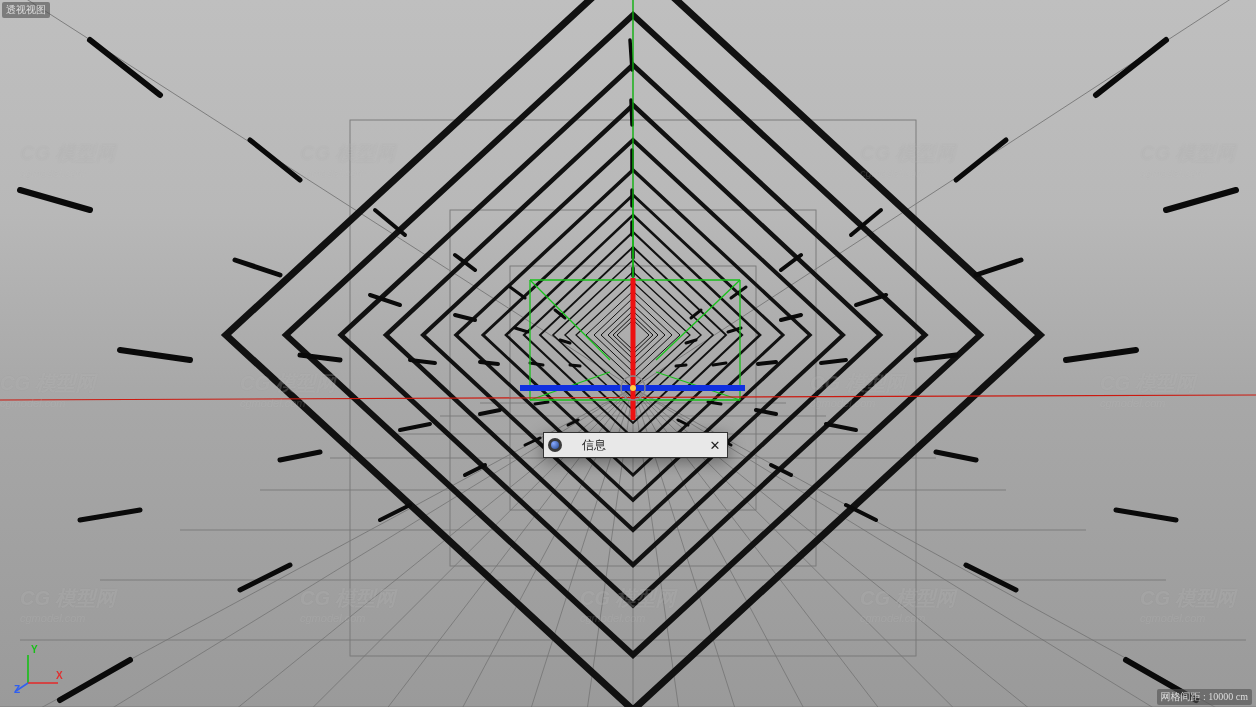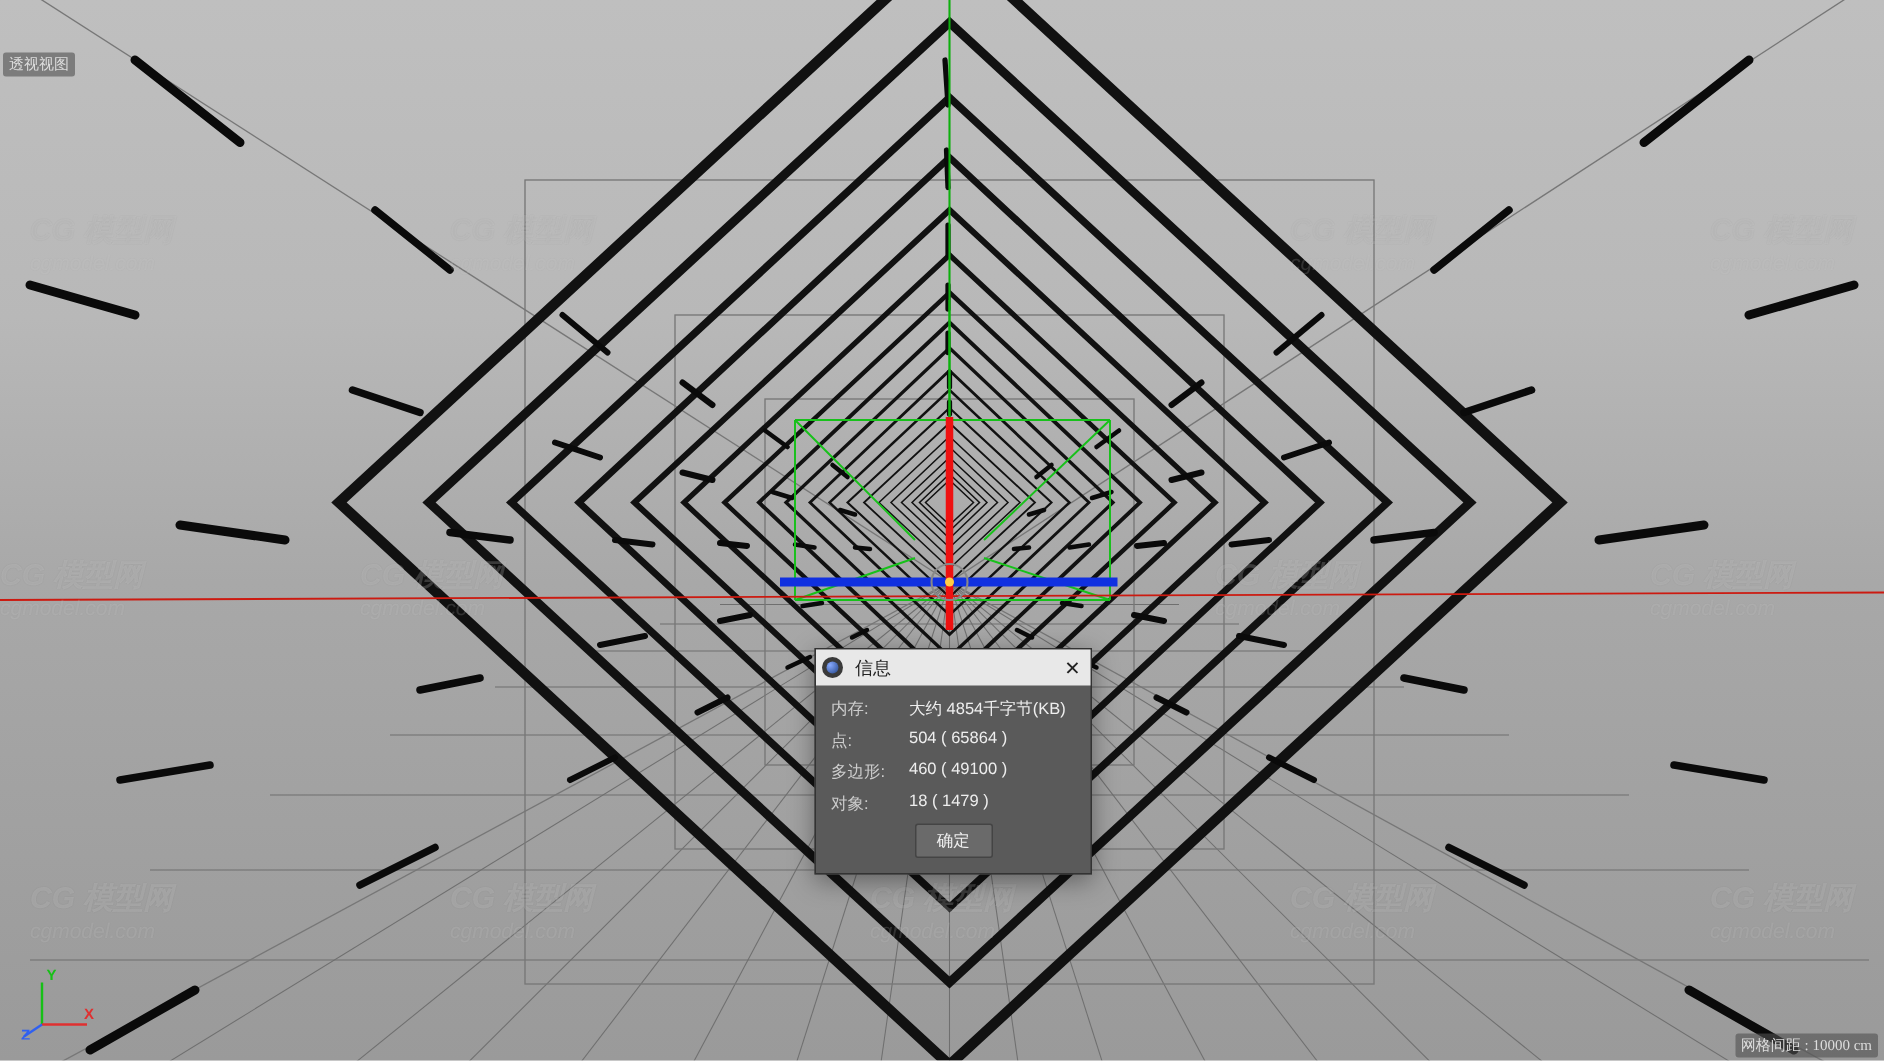--- a/index.html
+++ b/index.html
@@ -12,21 +12,20 @@
   }
   .viewport svg { position: absolute; top: 0; left: 0; }
   .view-label {
     position: absolute;
     top: 2px; left: 2px;
     background: rgba(80,80,80,0.6);
     color: #ddd;
     font-size: 10px;
     padding: 1px 4px;
     border-radius: 2px;
-    margin-top: 33px;
   }
   .grid-label {
     position: absolute;
     bottom: 2px; right: 4px;
     background: rgba(80,80,80,0.6);
     color: #ddd;
     font-size: 10px;
     padding: 1px 4px;
     border-radius: 2px;
     font-family: Liberation Serif, serif;
@@ -48,21 +47,21 @@
     color: #ddd;
     font-size: 11px;
   }
   .dialog-title {
     background: #e8e8e8;
     color: #222;
     display: flex;
     align-items: center;
     padding: 3px 4px;
     height: 24px;
-    gap: 8px;
+    gap: 20px;
   }
   .dialog-title .app-icon {
     width: 14px; height: 14px;
     background: #3a3a3a;
     border-radius: 50%;
     position: relative;
     flex: 0 0 14px;
   }
   .dialog-title .app-icon::after {
     content: "";
@@ -98,21 +97,21 @@
   .watermark {
     position: absolute;
     color: rgba(255,255,255,0.18);
     font-size: 20px;
     font-weight: bold;
     pointer-events: none;
     text-shadow: 0 0 1px rgba(0,0,0,0.1);
     white-space: nowrap;
     font-style: italic;
   }
-  .watermark .wm-url { display: block; font-size: 14px; font-weight: normal; opacity: 0.8; }
+  .watermark .wm-url { display: block; font-size: 11px; font-weight: normal; opacity: 0.8; }
 </style>
 </head>
 <body>
 
 <div class="viewport">
 
   <svg width="1256" height="707" viewBox="0 0 1256 707">
     <defs>
       <clipPath id="vp">
           <rect x="0" y="0" width="1256" height="707"></rect>
@@ -399,34 +398,15 @@
       <text x="0" y="50" class="axis-label" fill="#3060f0">Z</text>
     </svg>
   </div>
 
   <div class="dialog">
     <div class="dialog-title">
       <span class="app-icon"></span>
       <span class="title-text">信息</span>
       <span class="close">✕</span>
     </div>
-    <div class="dialog-body">
-      <div class="row">
-        <span class="k">内存:</span>
-        <span class="v">大约 4854千字节(KB)</span>
-      </div>
-      <div class="row">
-        <span class="k">点:</span>
-        <span class="v">504 ( 65864 )</span>
-      </div>
-      <div class="row">
-        <span class="k">多边形:</span>
-        <span class="v">460 ( 49100 )</span>
-      </div>
-      <div class="row">
-        <span class="k">对象:</span>
-        <span class="v">18 ( 1479 )</span>
-      </div>
-      <button class="dialog-btn">确定</button>
-    </div>
   </div>
 
 </div>
 
 </body></html>

